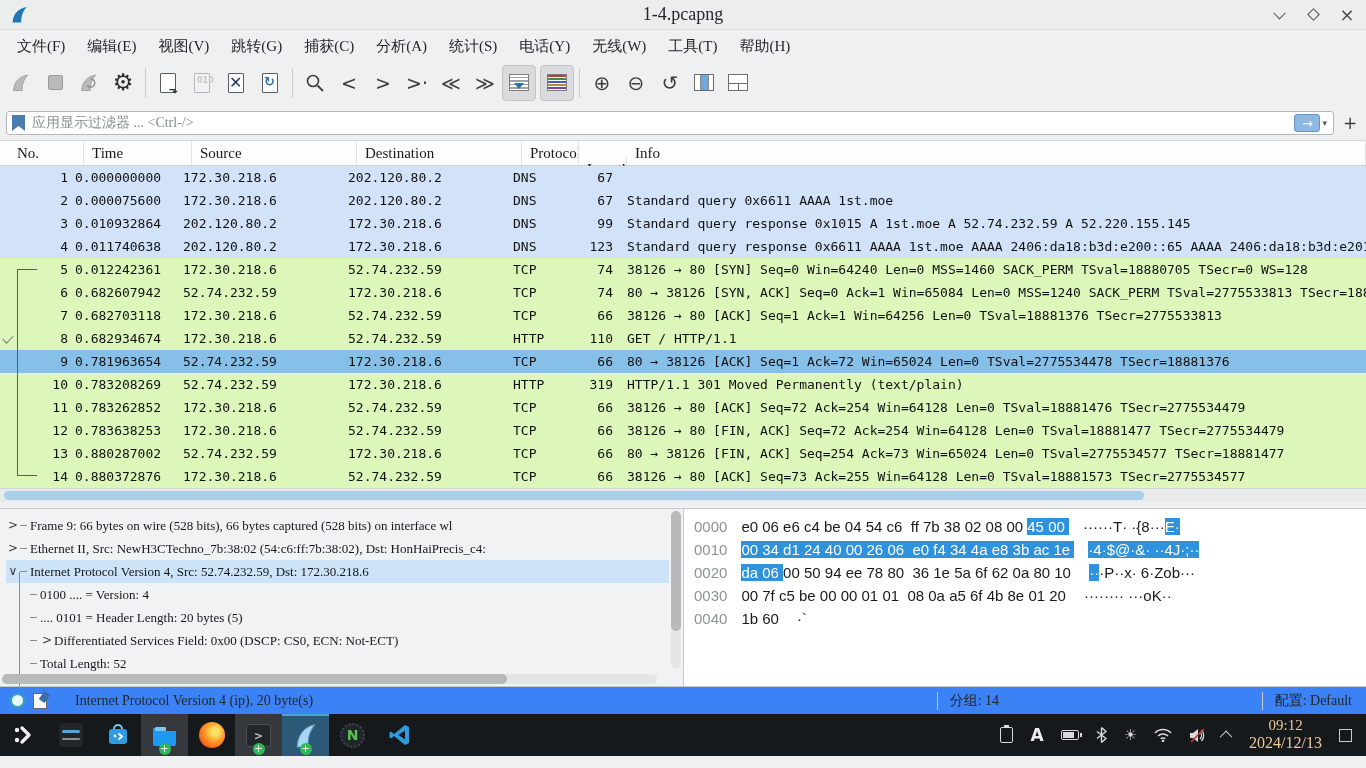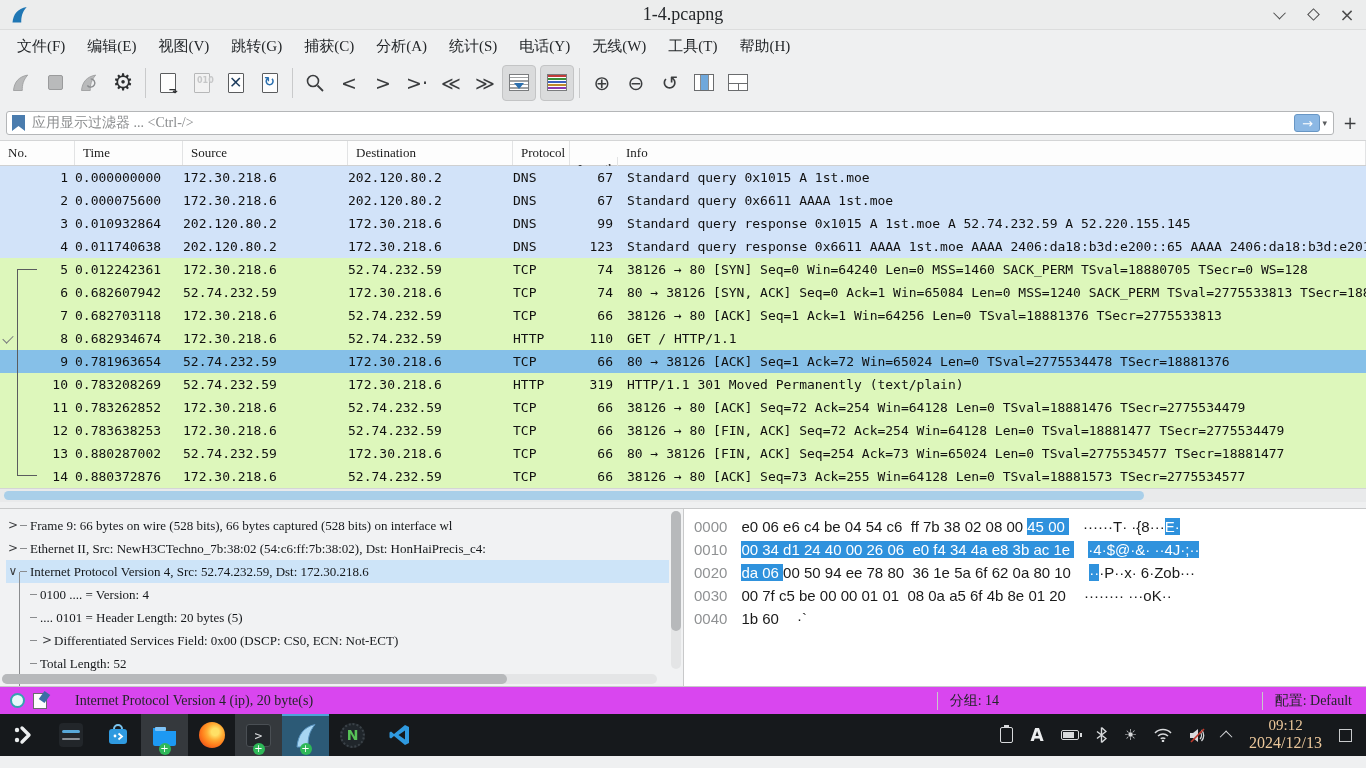--- a/index.html
+++ b/index.html
@@ -55,21 +55,21 @@
       font-family:"Liberation Serif","DejaVu Serif",serif; }
   #filter-input::placeholder { color:#8a8c8e; }
   .apply-btn { width:26px; height:18px; background:#8cb8e4; border:1px solid #6896c4; border-radius:3px;
       color:#fff; display:flex; align-items:center; justify-content:center; font-size:13px; margin-right:2px;
       font-family:"DejaVu Sans",sans-serif; }
   .apply-caret { font-size:9px; color:#5a5c5e; margin-right:6px; font-family:"DejaVu Sans",sans-serif; }
   .plus-btn { width:20px; text-align:center; font-size:17px; color:#3b3d3f; margin-left:6px; font-family:"DejaVu Sans",sans-serif; }
 
   
   #plist-header { height:26px; background:#fdfdfd; border-top:1px solid #d4d5d6; border-bottom:1px solid #cfd0d1;
-      display:flex; font-size:13px; color:#1a1a1a; align-items:center; }
+      display:flex; font-size:15px; color:#1a1a1a; align-items:center;padding-left:9px; }
   .hcell { height:100%; display:flex; align-items:center; padding-left:8px; border-right:1px solid #e2e3e4;
       white-space:nowrap; overflow:hidden; }
   #plist-body { position:relative; background:#fff; }
   .prow { height:23px; display:flex; align-items:center; font-size:13px; color:#111;
       font-family:"DejaVu Sans Mono",monospace; white-space:nowrap; }
   .prow.dns { background:#d2e3f9; }
   .prow.tcp { background:#ddf7bb; }
   .prow.sel { background:#86c0e8; }
   .pc { overflow:hidden; flex-shrink:0; }
   .pc.no  { width:75px; text-align:right; padding-right:7px; }
@@ -107,21 +107,21 @@
   #dh-scroll .thumb { position:absolute; top:0; left:0; height:10px; width:505px; background:#b7b9bb; border-radius:5px; }
 
   #hex-pane { flex:1; background:#fff; overflow:hidden; padding:6px 0 0 10px;
       font-family:Liberation Sans, sans-serif; font-size:15px; line-height:23px; white-space:pre; color:#1a1a1a; }
   .hexrow { height:23px; }
   .off { color:#8f9193; margin-right:14px; }
   .hl { background:#2f92dd; color:#fff; }
   .ascii-block { margin-left:14px; }
 
   
-  #statusbar { height:28px; background:#d946ef; border-top:1px solid #c8c9ca; display:flex; align-items:center; font-size:14px; color:#232629; }
+  #statusbar { height:28px; background:#3b82f6; border-top:1px solid #c8c9ca; display:flex; align-items:center; font-size:14px; color:#232629; }
   .expert-dot { width:15px; height:15px; border-radius:50%; border:2px solid #35a3b0; background:#e8f8fa; margin:0 8px 0 10px; }
   .note-ic { width:14px; height:16px; background:#fdfdfd; border:1px solid #6a6c6e; position:relative; margin-right:28px; }
   .note-ic::after { content:''; position:absolute; right:-2px; top:-2px; width:7px; height:10px; background:#3b6ea5; transform:rotate(35deg); }
   #status-field { flex:1; white-space:nowrap; overflow:hidden; }
   .ssep { width:1px; height:18px; background:#c8c9ca; margin:0 12px; }
   #status-packets { width:300px; }
   #status-profile { padding-right:14px; }
 
   
   #taskbar { height:42px; background:#16191c; display:flex; align-items:stretch; }
@@ -292,21 +292,20 @@
   </div>
 <div id="plist-body">
 
 <div class="prow dns">
       <span class="pc no">1</span>
       <span class="pc time">0.000000000</span>
       <span class="pc src">172.30.218.6</span>
       <span class="pc dst">202.120.80.2</span>
       <span class="pc pro">DNS</span>
       <span class="pc len">67</span>
-      <span class="pc info">Standard query 0x1015 A 1st.moe</span>
     </div>
     <div class="prow dns">
       <span class="pc no">2</span>
       <span class="pc time">0.000075600</span>
       <span class="pc src">172.30.218.6</span>
       <span class="pc dst">202.120.80.2</span>
       <span class="pc pro">DNS</span>
       <span class="pc len">67</span>
       <span class="pc info">Standard query 0x6611 AAAA 1st.moe</span>
     </div>

